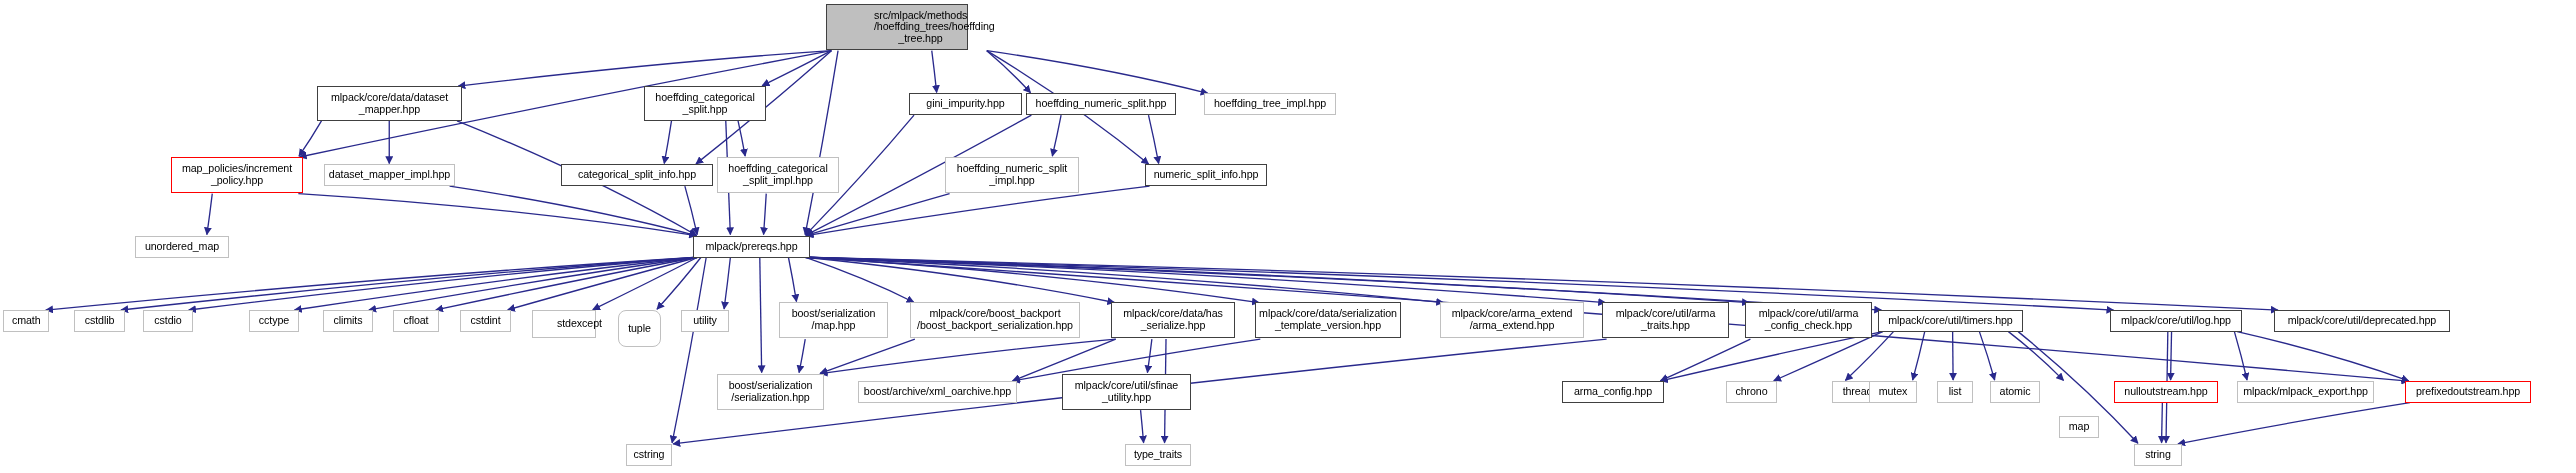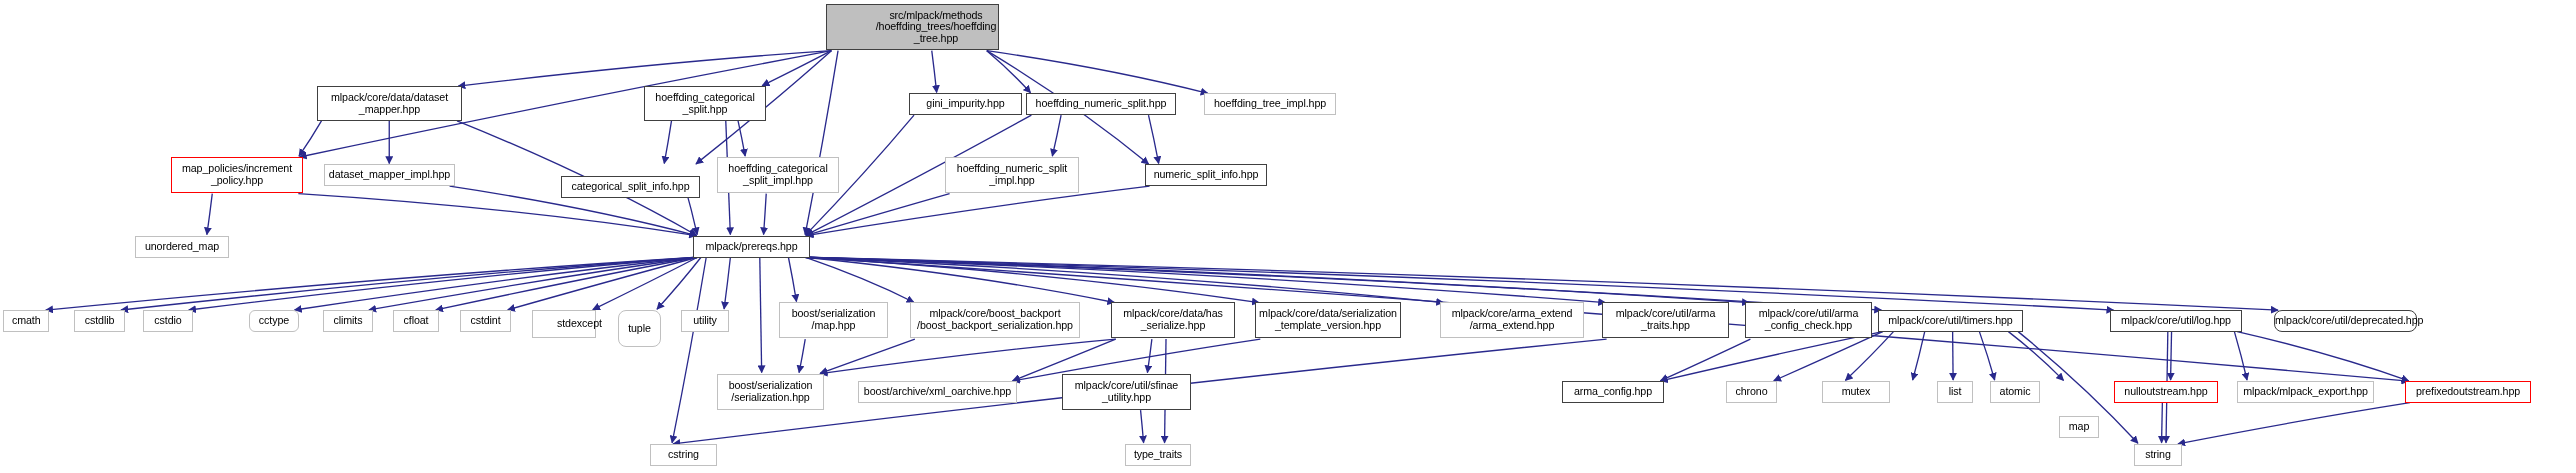--- a/index.html
+++ b/index.html
@@ -114,45 +114,45 @@
         <path d="M 2442 401 Q 2521.75120882181 465.93379725867237 2586.90241764362 535.9775945173448" marker-end="url(#arrow)"></path>
         <path d="M 2627.6 401 Q 2627.0749970008997 430.229149955015 2626.4299940017995 459.50029991003" marker-end="url(#arrow)"></path>
         <path d="M 2703.65 401 Q 2712.0951421266354 429.99967850943455 2718.9702842532706 459.548857018869" marker-end="url(#arrow)"></path>
         <path d="M 2707 401 Q 2821.2291179315444 427.13554821001264 2914.5582358630886 460.5860964200254" marker-end="url(#arrow)"></path>
         <path d="M 2623.1 401 Q 2622.1221307658666 468.2115981100707 2620.924261531733 535.5001962201414" marker-end="url(#arrow)"></path>
         <path d="M 2616.5 487 Q 2616.0649970009 511.232649955015 2615.5299940017994 535.50029991003" marker-end="url(#arrow)"></path>
         <path d="M 2916 487 Q 2789.8384819751495 506.93406347958336 2635.4769639502997 536.7381269591667" marker-end="url(#arrow)"></path>
       </g>
   </svg>
   <div id="node-layer">
-      <div class="node root solid" style="left: 826px; top: 4.1px; width: 173px; height: 46px; padding-left: 47px;"><span>src/mlpack/methods
+      <div class="node root solid" style="left: 826px; top: 4.1px; width: 142px; height: 46px; padding-left: 47px;"><span>src/mlpack/methods
 /hoeffding_trees/hoeffding
 _tree.hpp</span></div>
       <div class="node solid" style="left: 317px; top: 86px; width: 145px; height: 35px;"><span>mlpack/core/data/dataset
 _mapper.hpp</span></div>
       <div class="node solid" style="left: 644px; top: 86px; width: 122px; height: 35px;"><span>hoeffding_categorical
 _split.hpp</span></div>
       <div class="node solid" style="left: 909px; top: 93px; width: 113px; height: 21.5px;"><span>gini_impurity.hpp</span></div>
       <div class="node solid" style="left: 1026px; top: 93px; width: 150px; height: 21.5px; justify-content: flex-end;"><span>hoeffding_numeric_split.hpp</span></div>
       <div class="node light" style="left: 1204px; top: 93px; width: 132px; height: 21.5px;"><span>hoeffding_tree_impl.hpp</span></div>
       <div class="node red" style="left: 171px; top: 157px; width: 132px; height: 36px;"><span>map_policies/increment
 _policy.hpp</span></div>
       <div class="node light" style="left: 324px; top: 164px; width: 131px; height: 21.5px;"><span>dataset_mapper_impl.hpp</span></div>
-      <div class="node solid" style="left: 561px; top: 176px; width: 139px; height: 21.5px;"><span>categorical_split_info.hpp</span></div>
+      <div class="node solid" style="left: 561px; top: 164px; width: 152px; height: 21.5px;"><span>categorical_split_info.hpp</span></div>
       <div class="node light" style="left: 717px; top: 157px; width: 122px; height: 36px;"><span>hoeffding_categorical
 _split_impl.hpp</span></div>
       <div class="node light" style="left: 945px; top: 157px; width: 134px; height: 36px;"><span>hoeffding_numeric_split
 _impl.hpp</span></div>
       <div class="node solid" style="left: 1145px; top: 164px; width: 122px; height: 21.5px;"><span>numeric_split_info.hpp</span></div>
       <div class="node light" style="left: 135px; top: 236px; width: 94px; height: 21.5px; align-items: center;"><span>unordered_map</span></div>
       <div class="node solid" style="left: 693px; top: 236px; width: 117px; height: 21.5px;"><span>mlpack/prereqs.hpp</span></div>
       <div class="node light" style="left: 3.3px; top: 310px; width: 46px; height: 21.5px;"><span>cmath</span></div>
       <div class="node light" style="left: 74px; top: 310px; width: 51px; height: 21.5px;"><span>cstdlib</span></div>
       <div class="node light" style="left: 143px; top: 310px; width: 50px; height: 21.5px;"><span>cstdio</span></div>
-      <div class="node light" style="left: 249px; top: 310px; width: 50px; height: 21.5px; border-radius: 6px;"><span>cctype</span></div>
+      <div class="node light" style="left: 249px; top: 310px; width: 50px; height: 21.5px;"><span>cctype</span></div>
       <div class="node light" style="left: 323px; top: 310px; width: 50px; height: 21.5px;"><span>climits</span></div>
       <div class="node light" style="left: 393px; top: 310px; width: 46px; height: 21.5px;"><span>cfloat</span></div>
       <div class="node light" style="left: 460px; top: 310px; width: 51px; height: 21.5px;"><span>cstdint</span></div>
       <div class="node light" style="left: 532px; top: 310px; width: 64px; height: 28px; padding-left: 24px;"><span>stdexcept</span></div>
       <div class="node light" style="left: 618px; top: 310px; width: 43px; height: 37px; border-radius: 8px;"><span>tuple</span></div>
       <div class="node light" style="left: 681px; top: 310px; width: 48px; height: 21.5px;"><span>utility</span></div>
       <div class="node light" style="left: 779px; top: 302px; width: 109px; height: 36px;"><span>boost/serialization
 /map.hpp</span></div>
       <div class="node light" style="left: 910px; top: 302px; width: 170px; height: 36px;"><span>mlpack/core/boost_backport
 /boost_backport_serialization.hpp</span></div>
@@ -161,34 +161,34 @@
       <div class="node solid" style="left: 1255px; top: 302px; width: 146px; height: 36px;"><span>mlpack/core/data/serialization
 _template_version.hpp</span></div>
       <div class="node light" style="left: 1440px; top: 302px; width: 144px; height: 36px;"><span>mlpack/core/arma_extend
 /arma_extend.hpp</span></div>
       <div class="node solid" style="left: 1602px; top: 302px; width: 127px; height: 36px;"><span>mlpack/core/util/arma
 _traits.hpp</span></div>
       <div class="node solid" style="left: 1745px; top: 302px; width: 127px; height: 36px;"><span>mlpack/core/util/arma
 _config_check.hpp</span></div>
       <div class="node solid" style="left: 1878px; top: 310px; width: 145px; height: 21.5px;"><span>mlpack/core/util/timers.hpp</span></div>
       <div class="node solid" style="left: 2110px; top: 310px; width: 132px; height: 21.5px;"><span>mlpack/core/util/log.hpp</span></div>
-      <div class="node solid" style="left: 2274px; top: 310px; width: 143px; height: 21.5px; border-radius: 8px;"><span>mlpack/core/util/deprecated.hpp</span></div>
+      <div class="node solid" style="left: 2274px; top: 310px; width: 176px; height: 21.5px;"><span>mlpack/core/util/deprecated.hpp</span></div>
       <div class="node light" style="left: 717px; top: 374px; width: 107px; height: 36px;"><span>boost/serialization
 /serialization.hpp</span></div>
       <div class="node light" style="left: 858px; top: 381px; width: 159px; height: 21.5px;"><span>boost/archive/xml_oarchive.hpp</span></div>
       <div class="node solid" style="left: 1062px; top: 374px; width: 129px; height: 36px;"><span>mlpack/core/util/sfinae
 _utility.hpp</span></div>
       <div class="node solid" style="left: 1562px; top: 381px; width: 102px; height: 21.5px;"><span>arma_config.hpp</span></div>
       <div class="node light" style="left: 1726px; top: 381px; width: 51px; height: 21.5px;"><span>chrono</span></div>
       <div class="node light" style="left: 1798px; top: 381px; width: 51px; height: 21.5px; margin-left: 34px;"><span>thread</span></div>
-      <div class="node light" style="left: 1822px; top: 381px; width: 68px; height: 21.5px;"><span>mutex</span></div>
+      <div class="node light" style="left: 1869px; top: 381px; width: 48px; height: 21.5px;"><span>mutex</span></div>
       <div class="node light" style="left: 1937px; top: 381px; width: 36px; height: 21.5px;"><span>list</span></div>
       <div class="node light" style="left: 1990px; top: 381px; width: 50px; height: 21.5px;"><span>atomic</span></div>
       <div class="node light" style="left: 2059px; top: 381px; width: 40px; height: 21.5px; margin-top: 35px;"><span>map</span></div>
       <div class="node red" style="left: 2114px; top: 381px; width: 104px; height: 21.5px;"><span>nulloutstream.hpp</span></div>
       <div class="node light" style="left: 2237px; top: 381px; width: 137px; height: 21.5px;"><span>mlpack/mlpack_export.hpp</span></div>
       <div class="node red" style="left: 2405px; top: 381px; width: 126px; height: 21.5px;"><span>prefixedoutstream.hpp</span></div>
-      <div class="node light" style="left: 626px; top: 444px; width: 67px; height: 21.5px; margin-left: 24px;"><span>cstring</span></div>
+      <div class="node light" style="left: 626px; top: 444px; width: 46px; height: 21.5px;"><span>cstring</span></div>
       <div class="node light" style="left: 1125px; top: 444px; width: 66px; height: 21.5px;"><span>type_traits</span></div>
       <div class="node light" style="left: 2134px; top: 444px; width: 48px; height: 21.5px;"><span>string</span></div>
     </div>
 </div>
 
 
 </body></html>

